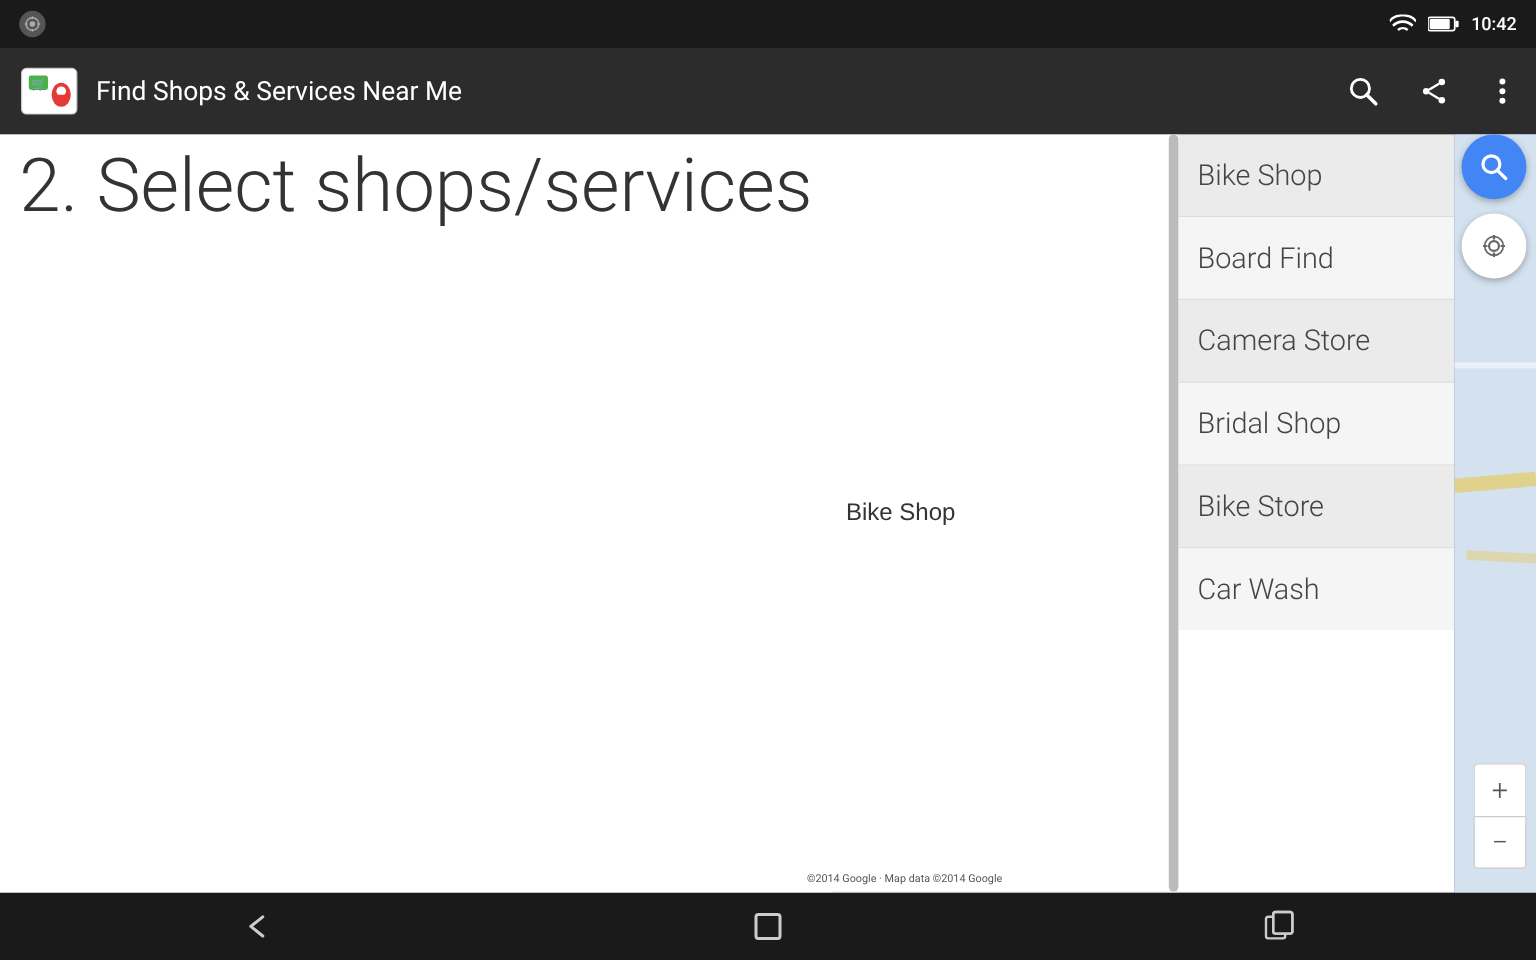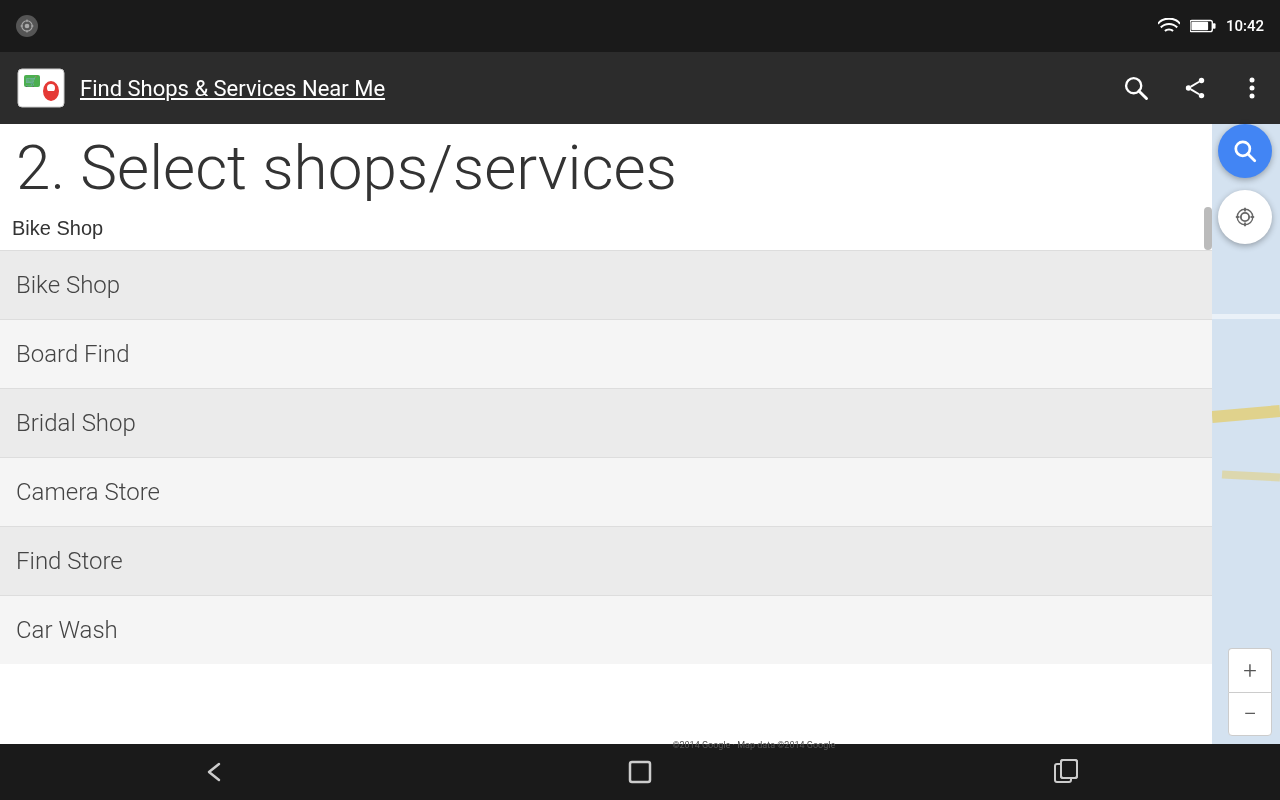--- a/index.html
+++ b/index.html
@@ -12,21 +12,21 @@
       width: 1280px;
       height: 800px;
       background: #000;
       font-family: 'Roboto', Arial, sans-serif;
       overflow: hidden;
       position: relative;
     }
 
     
     #status-bar {
-      height: 52px;
+      height: 40px;
       background: #1a1a1a;
       display: flex;
       align-items: center;
       justify-content: space-between;
       padding: 0 16px;
       color: #fff;
     }
 
     #status-left {
       display: flex;
@@ -69,42 +69,41 @@
       height: 50px;
       position: relative;
       flex-shrink: 0;
     }
 
     #app-title {
       color: #fff;
       font-size: 22px;
       font-weight: 400;
       flex: 1;
-      text-decoration: underline;
     }
 
     #app-actions {
       display: flex;
       align-items: center;
       gap: 28px;
     }
 
     
     #main-content {
       display: flex;
       height: calc(800px - 40px - 72px - 56px);
       position: relative;
     }
 
     
     #list-panel {
       width: 1256px;
       background: #fff;
       display: flex;
-      flex-direction: column;
+      flex-direction: row;
       overflow: hidden;
     }
 
     
     #page-heading {
       padding: 10px 16px 5px 16px;
       background: #fff;
     }
 
     #select-heading {
@@ -356,23 +355,23 @@
 
     <div id="search-bar">
       <input id="search-input" type="text" value="Bike Shop" style="width: 100%; font-size: 20px; color: rgb(51, 51, 51); border: none; outline: none; background: transparent; padding: 4px 0px;">
 
       <div style="position:absolute;right:0;top:0;width:8px;height:100%;background:#bbb;border-radius:4px;"></div>
     </div>
 
     <div id="items-list">
       <div class="list-item">Bike Shop</div>
       <div class="list-item">Board Find</div>
+      <div class="list-item">Camera Store</div>
       <div class="list-item">Bridal Shop</div>
-      <div class="list-item">Camera Store</div>
-      <div class="list-item">Find Store</div>
+      <div class="list-item">Bike Store</div>
       <div class="list-item" style="border-bottom:none;">Car Wash</div>
     </div>
   </div>
 
   <div id="right-sidebar">
     <div id="map-bg">
 
       <div class="map-road" style="top:45%;left:0;right:0;height:12px;transform:rotate(-5deg);background:#e8c84a;opacity:0.6;"></div>
       <div class="map-road" style="top:55%;left:10px;right:0;height:8px;background:#e8c84a;opacity:0.4;transform:rotate(3deg);"></div>
       <div class="map-road" style="top:30%;left:0;right:0;height:5px;background:#fff;opacity:0.5;"></div>

